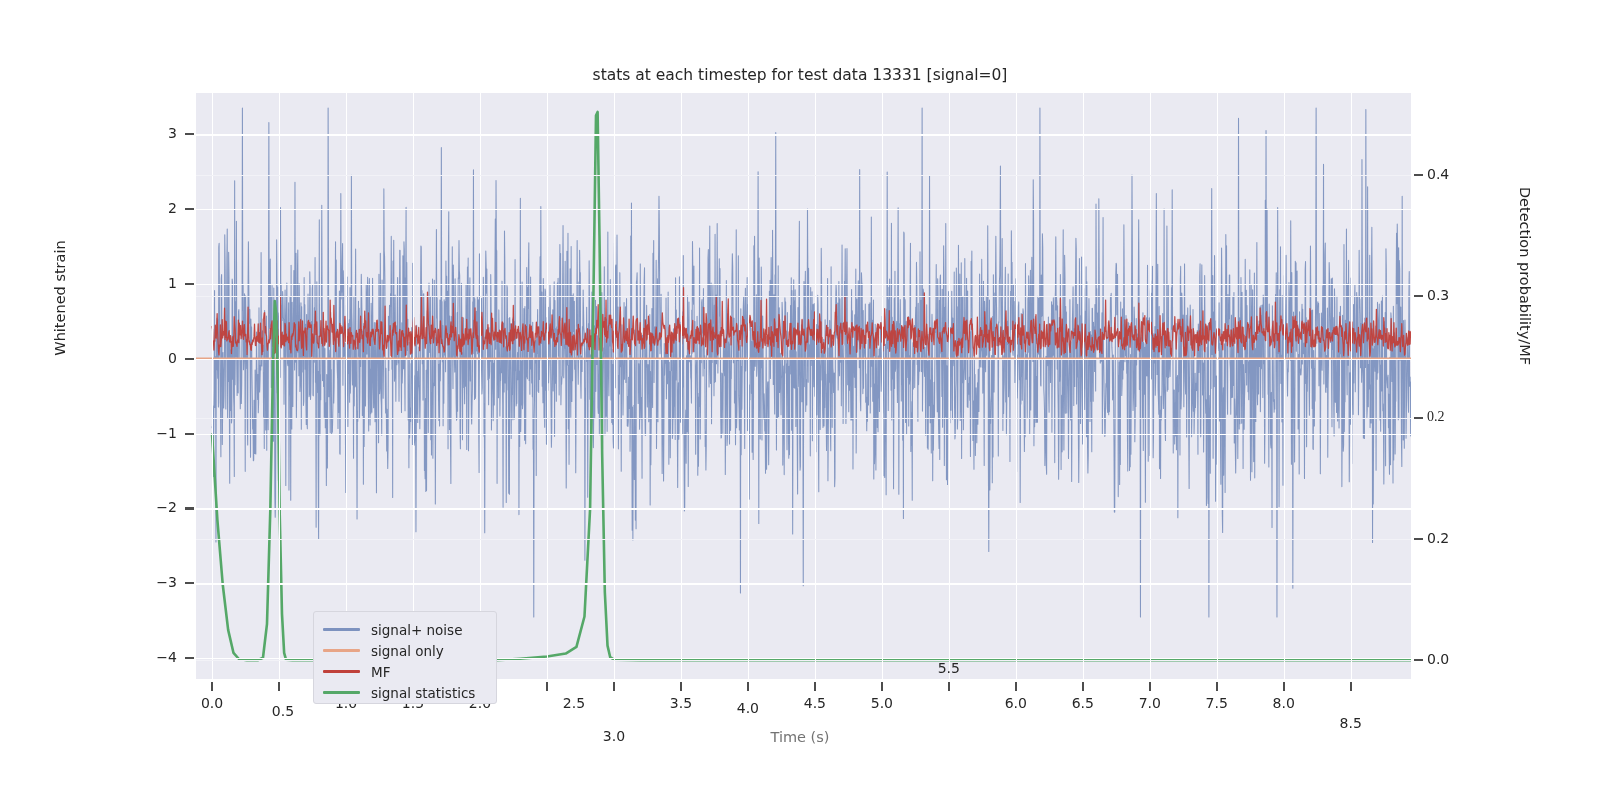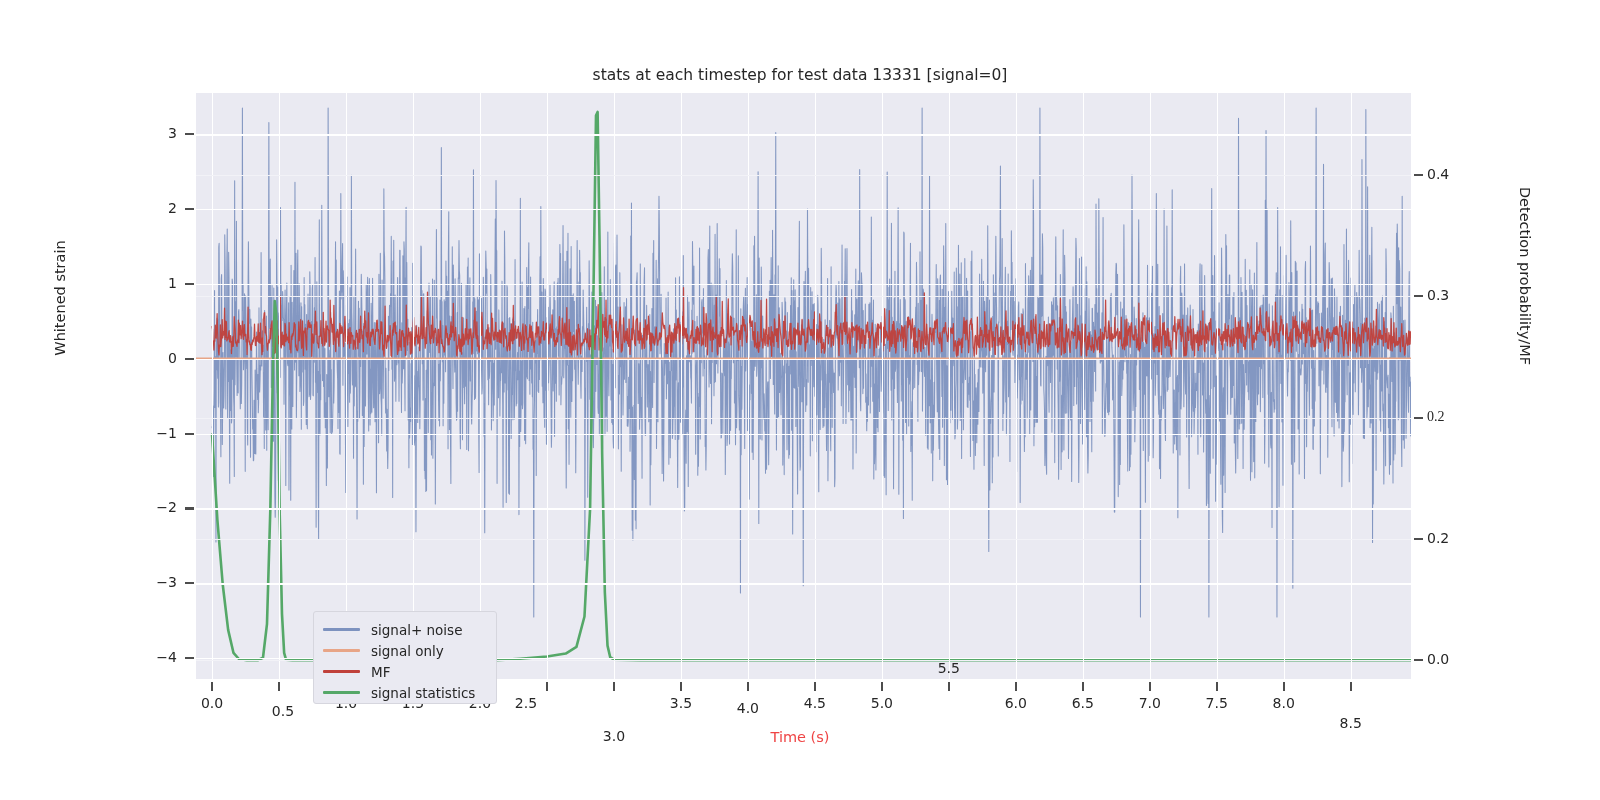--- a/index.html
+++ b/index.html
@@ -8,21 +8,21 @@
 
   
   #axes{position:absolute;left:196px;top:93px;width:1215px;height:586px;background:#EAEAF2;overflow:hidden;}
   #axes .grid-v,#axes .grid-h{position:absolute;background:#ffffff;}
   #axes .grid-v{width:1.4px;top:0;bottom:0;}
   #axes .grid-h{height:1.4px;left:0;right:0;}
   #axes .grid-h.minor{background:#f2f2f7;height:1.2px;}
 
   
   #title{position:absolute;left:0;top:66px;width:1600px;text-align:center;font-size:15.5px;color:#262626;}
-  #xlabel{position:absolute;left:0;top:729px;width:1600px;text-align:center;font-size:14.5px;color:#ef4444;}
+  #xlabel{position:absolute;left:0;top:729px;width:1600px;text-align:center;font-size:14.5px;color:#737373;}
   #ylabel-left{position:absolute;left:-60px;top:290px;width:240px;text-align:center;font-size:14.5px;color:#262626;
                transform:rotate(-90deg);transform-origin:center center;}
   #ylabel-right{position:absolute;left:1395px;top:268px;width:260px;text-align:center;font-size:14.5px;color:#262626;
                transform:rotate(90deg);transform-origin:center center;}
 
   .tick-label{position:absolute;font-size:14px;color:#262626;white-space:nowrap;}
   .tick-left{text-align:right;width:40px;}
   .tick-right{text-align:left;width:50px;}
   .tick-bottom{text-align:center;width:60px;}
   .tick-mark{position:absolute;background:#4d4d4d;}
@@ -123,21 +123,21 @@
       <div class="tick-label tick-bottom" style="left: 182.075px; top: 695px;">0.0</div>
       <div class="tick-mark v" style="left: 278.054px; top: 682px;"></div>
       <div class="tick-label tick-bottom" style="left: 253px; top: 695px; margin-top: 8px;">0.5</div>
       <div class="tick-mark v" style="left: 345.033px; top: 682px;"></div>
       <div class="tick-label tick-bottom" style="left: 316.033px; top: 695px;">1.0</div>
       <div class="tick-mark v" style="left: 412.012px; top: 682px;"></div>
       <div class="tick-label tick-bottom" style="left: 383.012px; top: 695px;">1.5</div>
       <div class="tick-mark v" style="left: 478.991px; top: 682px;"></div>
       <div class="tick-label tick-bottom" style="left: 449.991px; top: 695px;">2.0</div>
       <div class="tick-mark v" style="left: 545.97px; top: 682px;"></div>
-      <div class="tick-label tick-bottom" style="left: 496px; top: 695px;">2.5</div>
+      <div class="tick-label tick-bottom" style="left: 544px; top: 695px;">2.5</div>
       <div class="tick-mark v" style="left: 612.949px; top: 682px;"></div>
       <div class="tick-label tick-bottom" style="left: 583.949px; top: 695px; margin-top: 33px;">3.0</div>
       <div class="tick-mark v" style="left: 679.928px; top: 682px;"></div>
       <div class="tick-label tick-bottom" style="left: 650.928px; top: 695px;">3.5</div>
       <div class="tick-mark v" style="left: 746.907px; top: 682px;"></div>
       <div class="tick-label tick-bottom" style="left: 717.907px; top: 700px;">4.0</div>
       <div class="tick-mark v" style="left: 813.886px; top: 682px;"></div>
       <div class="tick-label tick-bottom" style="left: 784.886px; top: 695px;">4.5</div>
       <div class="tick-mark v" style="left: 880.865px; top: 682px;"></div>
       <div class="tick-label tick-bottom" style="left: 851.865px; top: 695px;">5.0</div>

